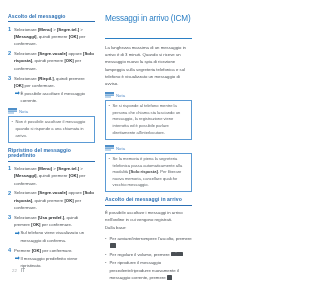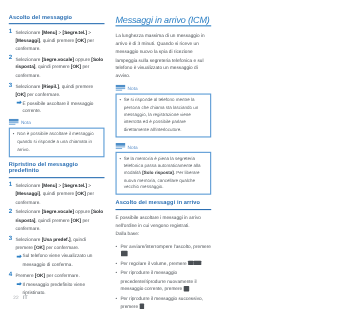--- a/index.html
+++ b/index.html
@@ -43,24 +43,23 @@
     padding-bottom: 1.6px;
     margin: 0 0 3.2px 0;
     line-height: 1.15;
   }
   .h-main {
     font-size: 8.2px;
     font-weight: normal;
     color: #2b7fc4;
     letter-spacing: -0.15px;
     border-bottom: 0.7px solid #2b7fc4;
-    padding-bottom: 0;
+    padding-bottom: 15px;
     margin: 0 0 4.5px 0;
     line-height: 1.1;
-    font-style: italic;
   }
 
   
   .para {
     font-size: 4.3px;
     line-height: 1.72;
     color: #4a4f54;
     margin: 0 0 4px 0;
     text-align: left;
   }

